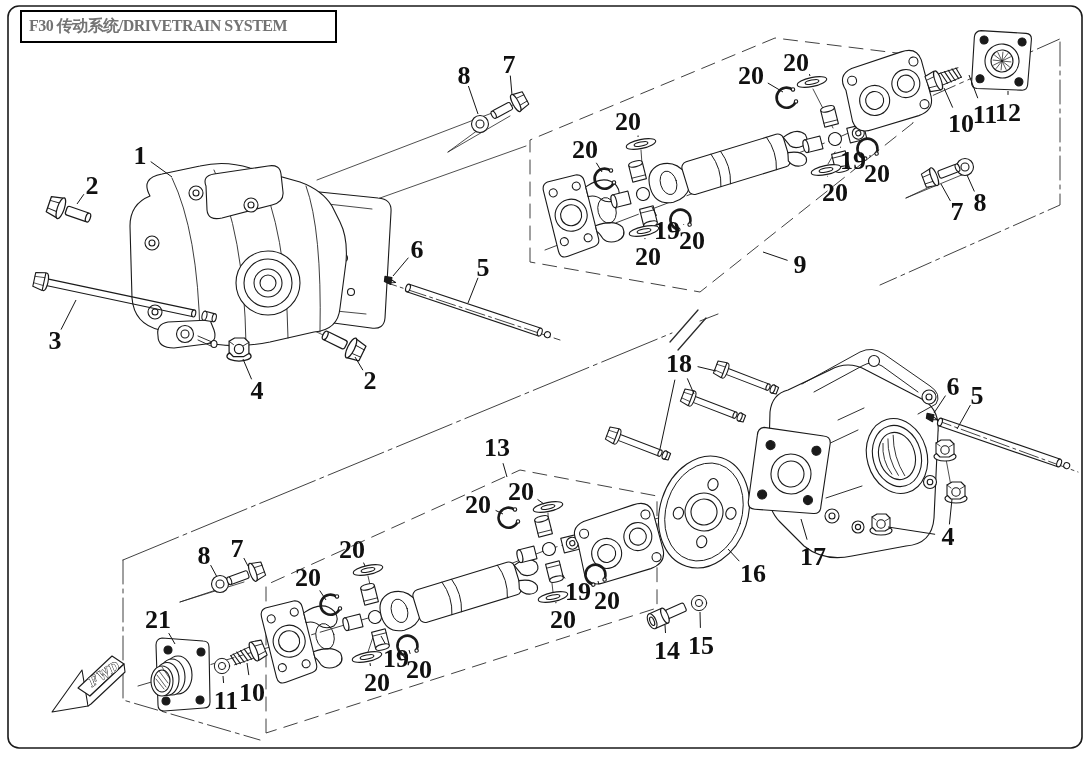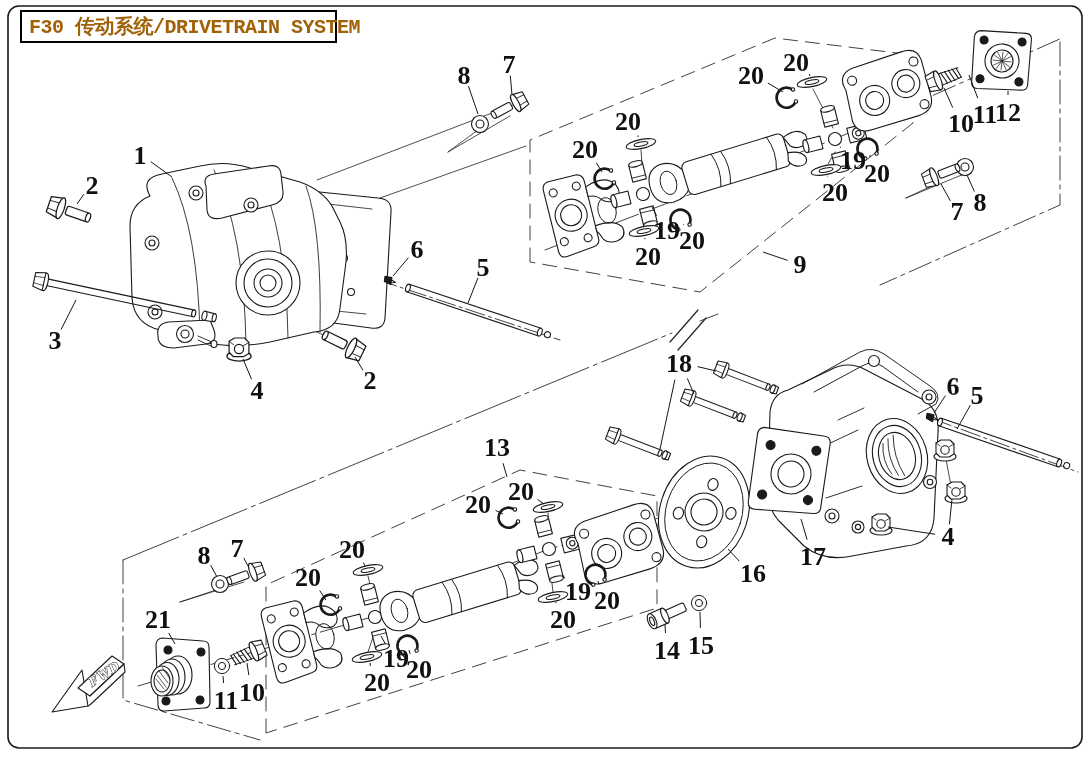--- a/index.html
+++ b/index.html
@@ -1,22 +1,22 @@
 <!DOCTYPE html>
 <html><head>
 <meta charset="utf-8">
 <style>
   html,body{margin:0;padding:0;background:#e8e8e8;}
   .stage{position:relative;width:1090px;height:760px;background:#ffffff;overflow:hidden;
          font-family:"Liberation Sans","DejaVu Sans",sans-serif;}
   svg{position:absolute;left:0;top:0;}
   .title-box{position:absolute;left:20px;top:10px;width:306px;height:29px;border:2px solid #000;
              background:#fff;z-index:5;display:flex;align-items:center;padding-left:7px;}
-  .title-text{font-weight:bold;font-size:20px;letter-spacing:-0.5px;white-space:nowrap;color:#a16207;
-              font-family:Liberation Mono, monospace;}
+  .title-text{font-weight:bold;font-size:16px;letter-spacing:-0.5px;white-space:nowrap;color:#737373;
+              font-family:Liberation Serif, serif;}
   .lbl{font-family:"Liberation Serif","DejaVu Serif",serif;font-weight:700;font-size:26px;fill:#101010;
        text-anchor:middle;dominant-baseline:central;}
   .leader{stroke:#151515;stroke-width:1;fill:none;}
   .fwdtxt{font-family:"Liberation Serif","DejaVu Serif",serif;font-weight:700;font-style:italic;
           font-size:14px;fill:#ffffff;stroke:#111;stroke-width:0.9px;paint-order:stroke;letter-spacing:1px;}
 </style>
 </head>
 <body>
 
 <div class="stage">

